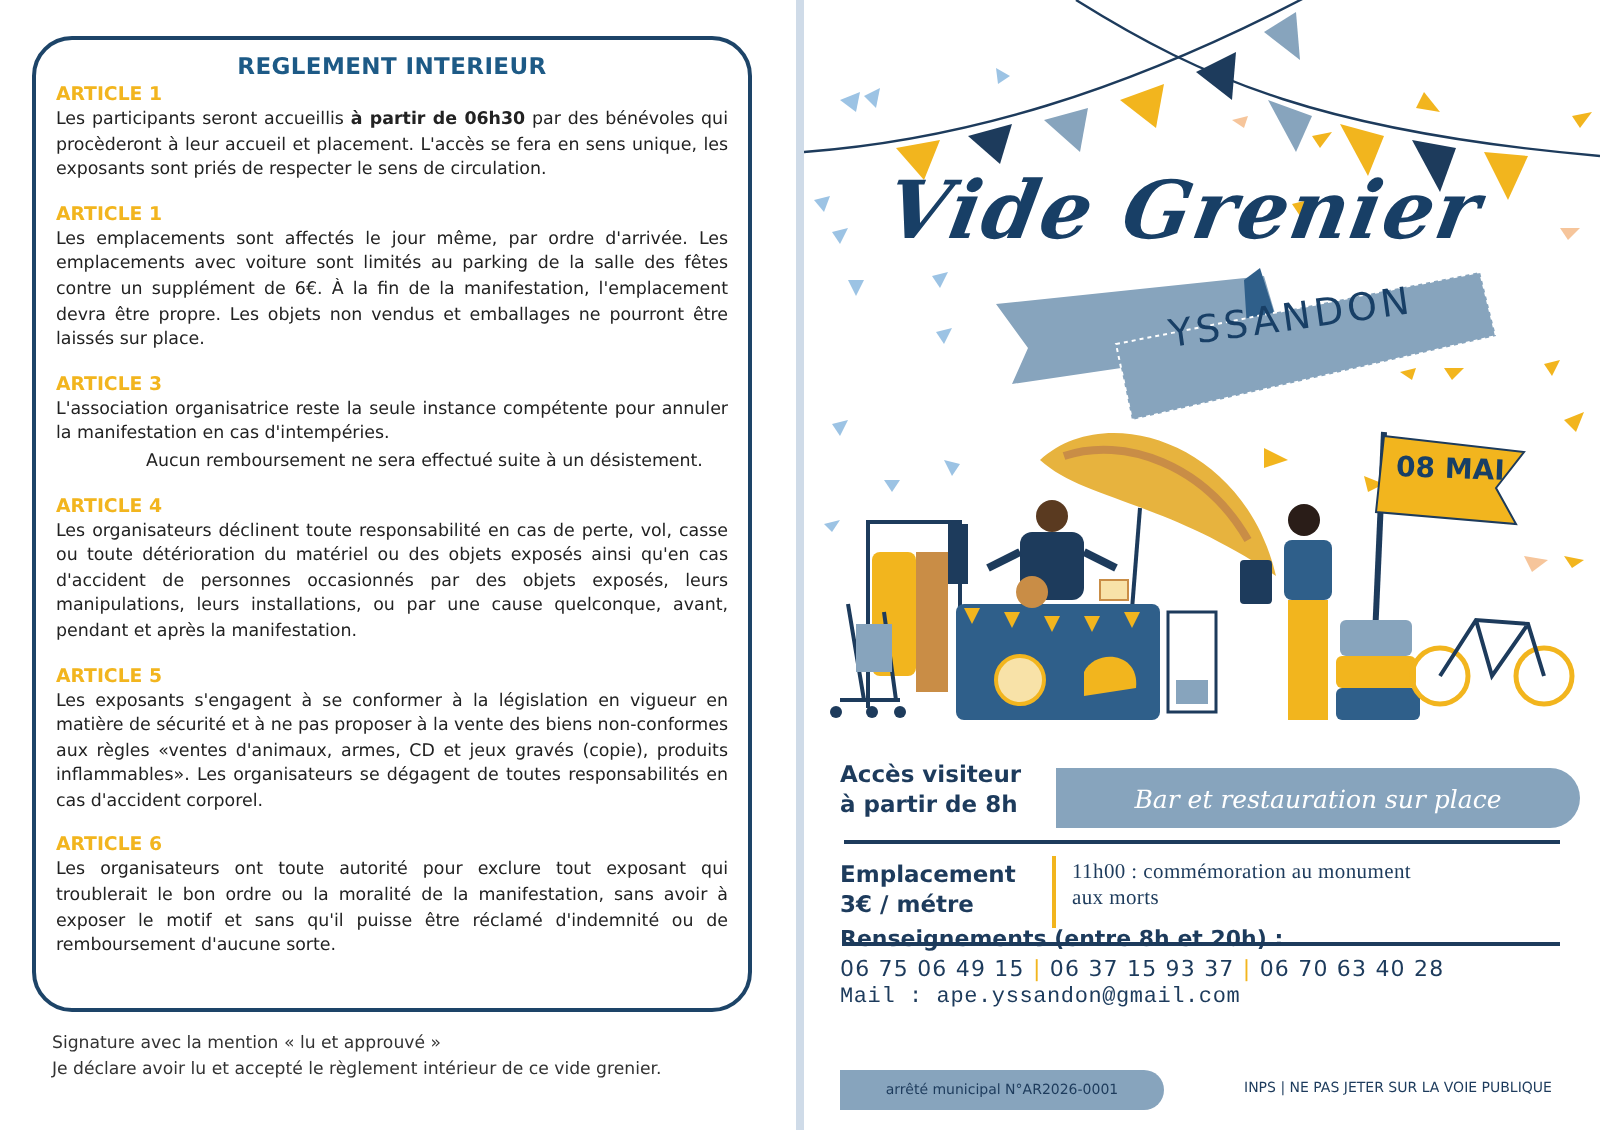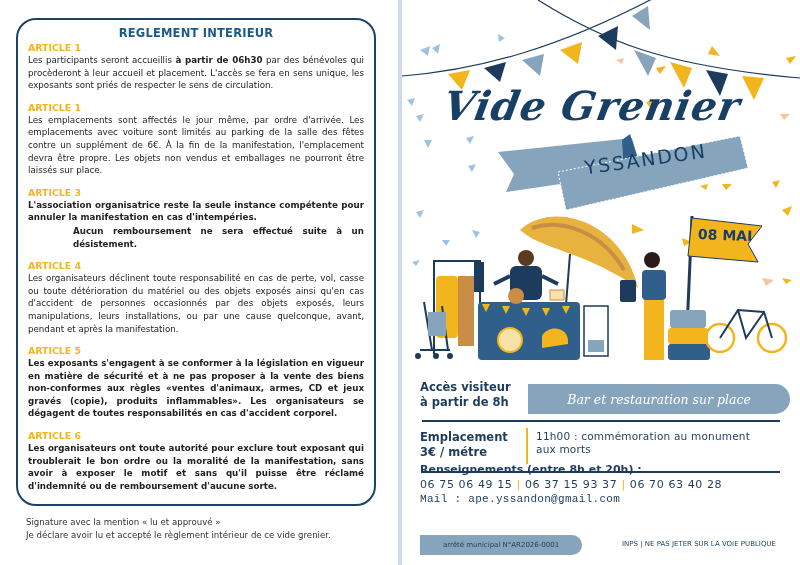--- a/index.html
+++ b/index.html
@@ -11,21 +11,21 @@
   .rules-box {
     position: absolute; left: 16px; top: 18px; width: 360px; height: 488px;
     border: 2px solid #1d4468; border-radius: 20px; padding: 6px 10px 0 10px;
   }
   .rules-title {
     text-align: center; color: #1d5a86; font-weight: bold; font-size: 11.5px; letter-spacing: 0.2px; margin-bottom: 2px;
   }
   .article { margin-bottom: 10px; }
   .article-head { color: #f2b51e; font-weight: bold; font-size: 9.4px; margin-bottom: 1px; }
   .article-body { font-size: 8.7px; line-height: 12.6px; text-align: justify; color: #222; }
-  .article-body.bold { font-weight: bold; }
+  .article-body.bold { font-weight: normal; }
   .article-body b { font-weight: bold; }
   .article-body p + p { margin-top: 1px; margin-left: 45px; }
   .declare { position: absolute; left: 26px; top: 516px; font-size: 8.6px; line-height: 12.5px; color: #333; }
 
   .page-divider { position: absolute; left: 398px; top: 0; width: 4px; height: 565px; background: #cfdbe8; }
 
   
   .right-page { position: absolute; left: 402px; top: 0; width: 398px; height: 565px; overflow: hidden; }
   .illus { position: absolute; left: 0; top: 0; width: 398px; height: 372px; }
   .title-script {
@@ -42,21 +42,21 @@
 
   .info-row1 { position: absolute; left: 18px; top: 380px; font-weight: bold; font-size: 11.5px; line-height: 15px; color: #1d3b5c; }
   .bar-pill {
     position: absolute; left: 126px; top: 384px; width: 262px; height: 30px; background: #87a4bd;
     border-radius: 0 16px 16px 0; display: flex; align-items: center; justify-content: center;
     font-family: "DejaVu Serif", serif; font-style: italic; color: #ffffff; font-size: 12.5px;
   }
   .hr-blue { position: absolute; left: 20px; height: 2px; width: 358px; background: #1d3b5c; }
   .info-row2 { position: absolute; left: 18px; top: 430px; font-weight: bold; font-size: 11.5px; line-height: 15px; color: #1d3b5c; }
   .vline-yellow { position: absolute; left: 124px; top: 428px; width: 2px; height: 36px; background: #f2b51e; }
-  .ceremony { position: absolute; left: 134px; top: 430px; font-size: 10.5px; line-height: 13px; color: #1d3b5c; letter-spacing: 0.2px; }
+  .ceremony { position: absolute; left: 134px; top: 430px; font-size: 10.5px; line-height: 13px; color: #1d3b5c; letter-spacing: 0.2px; font-family: Liberation Serif, serif; }
 
   .contact { position: absolute; left: 18px; top: 463px; color: #1d3b5c; }
   .contact-title { font-weight: bold; font-size: 11px; margin-bottom: 2px; }
   .phones { font-size: 11px; letter-spacing: 0.6px; margin-bottom: 2px; }
   .phones .sep { color: #f2b51e; }
   .mail { font-size: 11px; letter-spacing: 0.3px; font-family: Liberation Mono, monospace; }
 
   .arrete-pill {
     position: absolute; left: 18px; top: 535px; width: 162px; height: 20px; background: #87a4bd; border-radius: 0 10px 10px 0;
     font-size: 7px; color: #1d3b5c; display: flex; align-items: center; justify-content: center;

